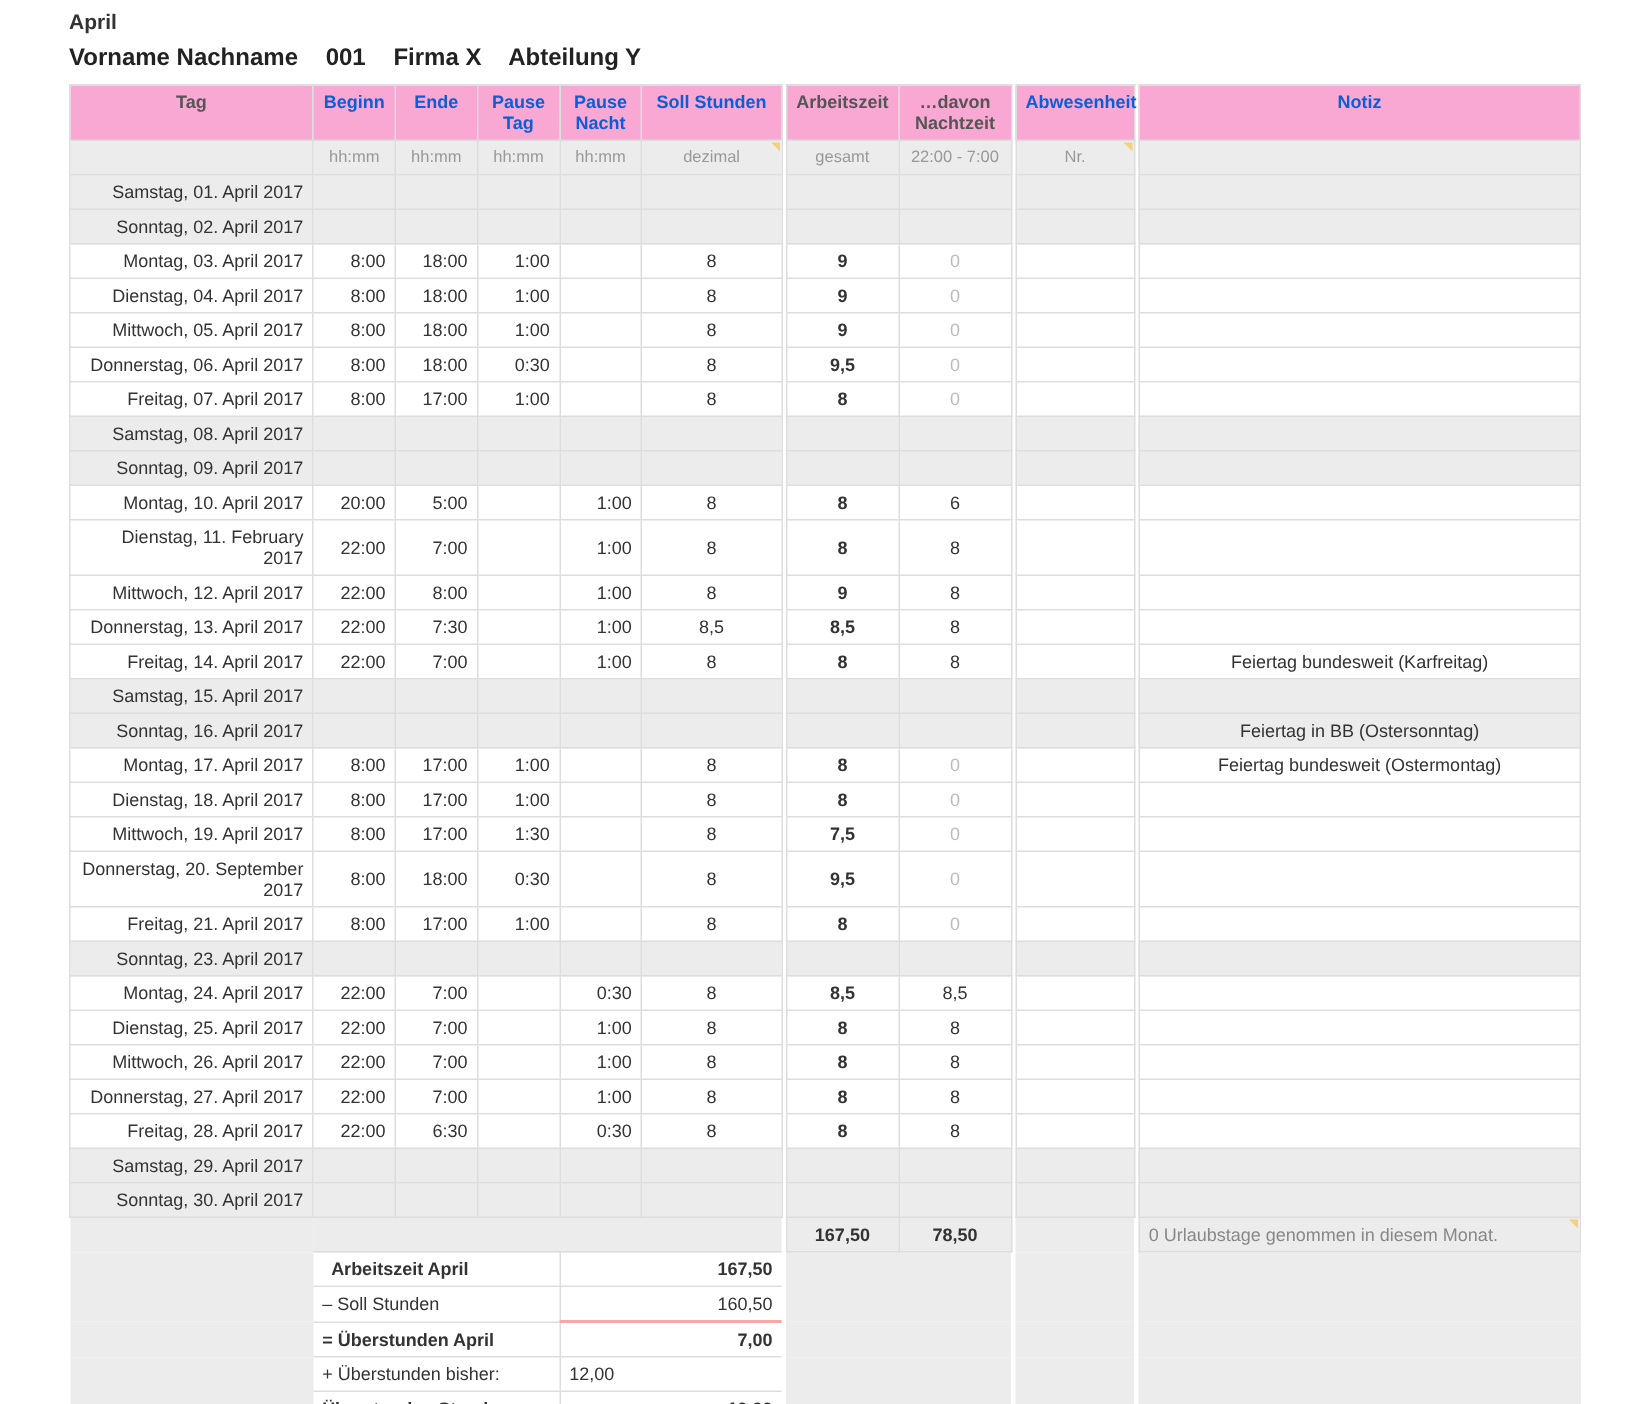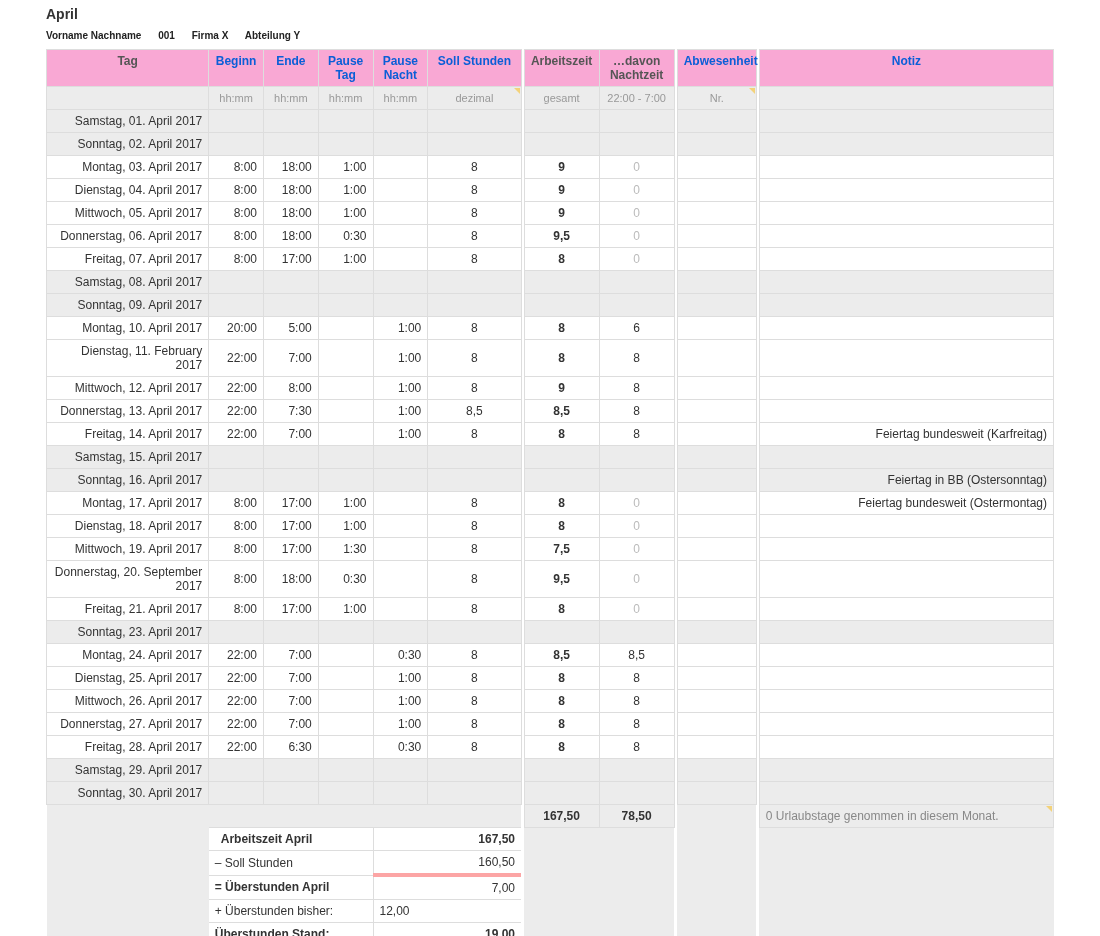--- a/index.html
+++ b/index.html
@@ -1,19 +1,19 @@
 <!DOCTYPE html>
 <html><head>
 <meta charset="utf-8">
 <style>
   * { box-sizing: border-box; }
   body { margin: 0; padding: 0; font-family: "Helvetica Neue", Helvetica, Arial, sans-serif; font-size: 12px; color: #333; background:#fff; }
   .page { width: 1100px; margin: 0 auto; padding: 6px 46px 30px 46px; }
   h2 { font-size: 14px; margin: 0 0 8px 0; font-weight: bold; }
-  .info-line { font-size: 10px; font-weight: bold; margin-bottom: 8px; color:#222; }
+  .info-line { font-size: 16px; font-weight: bold; margin-bottom: 8px; color:#222; }
   .info-line span { margin-right: 14px; }
   table.ts { border-collapse: collapse; width: 100%; table-layout: fixed; }
   table.ts td, table.ts th { border: 1px solid #ddd; padding: 4px 6px; height: 22px; line-height:14px; }
   
   .c-tag    { width: 160px; }
   .c-beginn { width: 54px; }
   .c-ende   { width: 54px; }
   .c-ptag   { width: 54px; }
   .c-pnacht { width: 54px; }
   .c-soll   { width: 92px; }
@@ -24,21 +24,21 @@
   .c-notiz  { width: 290px; }
   
   .hdr td { background: #f9a8d4; text-align:center; font-weight:bold; color:#0b5ed7; vertical-align:top; padding-top:6px; }
   .hdr td.dark { color:#555; font-weight:bold; }
   .hdr td.tag { color:#555; font-weight:bold; }
   
   .subhdr td { background: #ececec; text-align:center; color:#999; font-size:11px; font-weight:normal; }
   
   .body-row td { text-align:right; }
   .body-row td.c-tag { text-align:right; color:#333; }
-  .body-row td.c-notiz { text-align:right; }
+  .body-row td.c-notiz { text-align:center; }
   .body-row td.center { text-align:center; }
   .body-row td.bold-c { text-align:center; font-weight:bold; }
   .body-row td.muted-c { text-align:center; color:#bbb; }
   .weekend td { background:#ececec; }
   
   .totals td { background:#ececec; font-weight:bold; text-align:center; }
   .totals td.note { font-weight:normal; text-align:left; color:#888; }
   
   td.sep, th.sep { border:none !important; background:transparent !important; padding:0!important; }
   .corner { position:relative; }
@@ -576,21 +576,21 @@
       <td class="sep"></td>
           <td colspan="2" style="border:none;background:#ececec;"></td>
           <td class="sep"></td>
           <td style="border:none;background:#ececec;"></td>
           <td class="sep"></td>
           <td style="border:none;background:#ececec;"></td>
     </tr>
     <tr class="body-row">
       <td style="border:none;background:#ececec;"></td>
       <td colspan="3" style="text-align:left;font-weight:bold;border-left:none;border-top:1px solid #888;">= Überstunden April</td>
-      <td colspan="2" style="text-align:right;font-weight:normal;border-right:none;border-top:4px solid #fca5a5;">7,00</td>
+      <td colspan="2" style="text-align:right;font-weight:bold;border-right:none;border-top:2px solid #fca5a5;">7,00</td>
       <td class="sep"></td>
           <td colspan="2" style="border:none;background:#ececec;"></td>
           <td class="sep"></td>
           <td style="border:none;background:#ececec;"></td>
           <td class="sep"></td>
           <td style="border:none;background:#ececec;"></td>
     </tr>
     <tr class="body-row">
       <td style="border:none;background:#ececec;"></td>
       <td colspan="3" style="text-align:left;border-left:none;">+ Überstunden bisher:</td>

